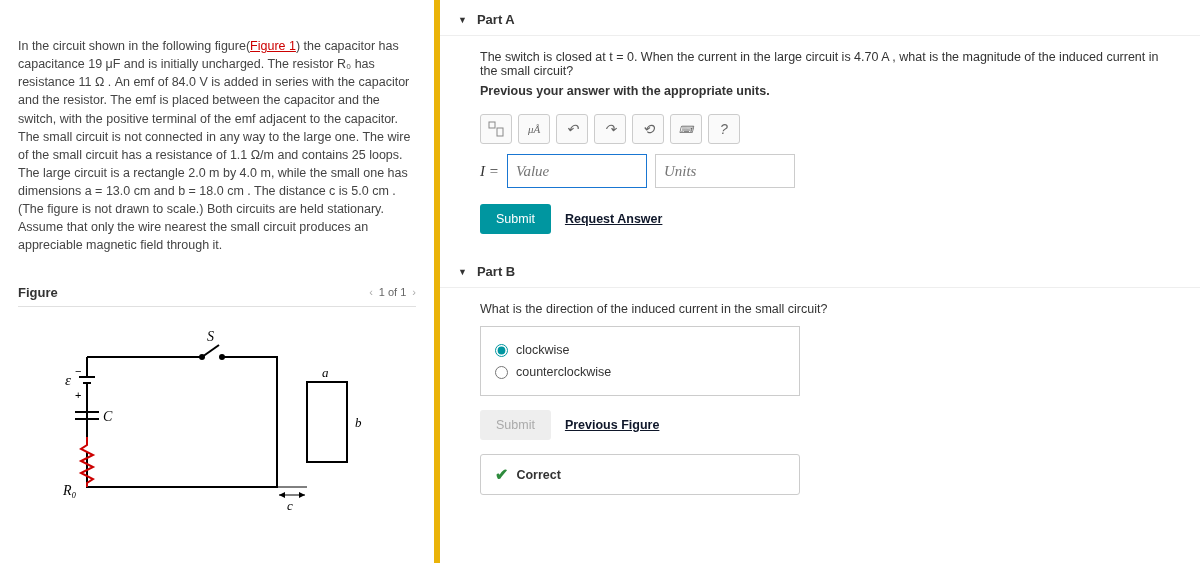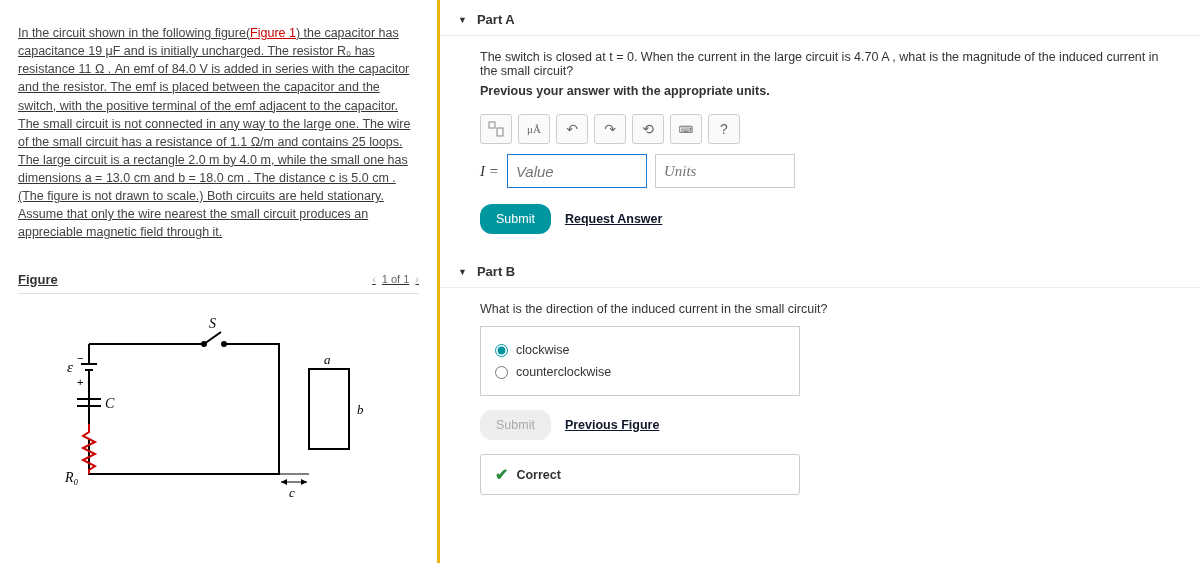--- a/index.html
+++ b/index.html
@@ -7,23 +7,22 @@
     font-family: Arial, Helvetica, sans-serif;
     font-size: 12.5px;
     color: #333;
     background: #fff;
     width: 1200px;
     height: 563px;
     display: flex;
   }
   .left-panel {
     width: 440px;
-    padding: 24px 18px;
-    border-right: 3px solid #eab308;
-    text-decoration: underline;
+    padding: 37px 18px;
+    border-right: 6px solid #eab308;
   }
   .problem-text {
     line-height: 1.45;
     color: #444;
   }
   .problem-text a { color: #c00; text-decoration: underline; }
   .figure-block { margin-top: 30px; }
   .figure-header {
     display: flex;
     justify-content: space-between;
@@ -64,49 +63,50 @@
     margin-bottom: 10px;
   }
   .tb-btn {
     width:32px; height:30px;
     border:1px solid #ccc;
     background:#fafafa;
     border-radius:3px;
     display:flex; align-items:center; justify-content:center;
     font-size:14px; color:#666;
     cursor:pointer;
+    font-style:italic;
   }
   .answer-row { display:flex; align-items:center; gap:8px; margin-bottom:16px;}
   .answer-row .ieq { font-style: italic; font-family: Georgia, serif; font-size:15px;}
   .answer-input {
     width:140px; height:34px;
     border:1px solid #1976d2;
     padding:4px 8px;
     font-style:italic;
     font-size:15px;
     color:#888;
-    font-family: Liberation Sans, sans-serif;
+    font-family: Liberation Serif, serif;
   }
   .units-input {
     width:140px; height:34px;
     border:1px solid #ccc;
     padding:4px 8px;
     font-style:italic;
     font-size:15px;
     color:#000000;
     font-family: Georgia, serif;
   }
   .btn-row { display:flex; align-items:center; gap:14px; }
   .btn-submit {
     background:#0096a0;
     color:#fff;
     border:none;
     padding:8px 16px;
     font-size:12.5px;
-    border-radius:12px;
+    border-radius:3px;
     cursor:pointer;
   }
   .btn-submit.disabled { background:#eee; color:#aaa; cursor:default;}
   .btn-link { color:#0f172a; font-size:12.5px; cursor:pointer; text-decoration:underline;font-weight:bold;}
   .choice-box {
     border:1px solid #ccc;
     padding:12px 14px;
     margin: 10px 0 14px 0;
     width: 320px;
   }

